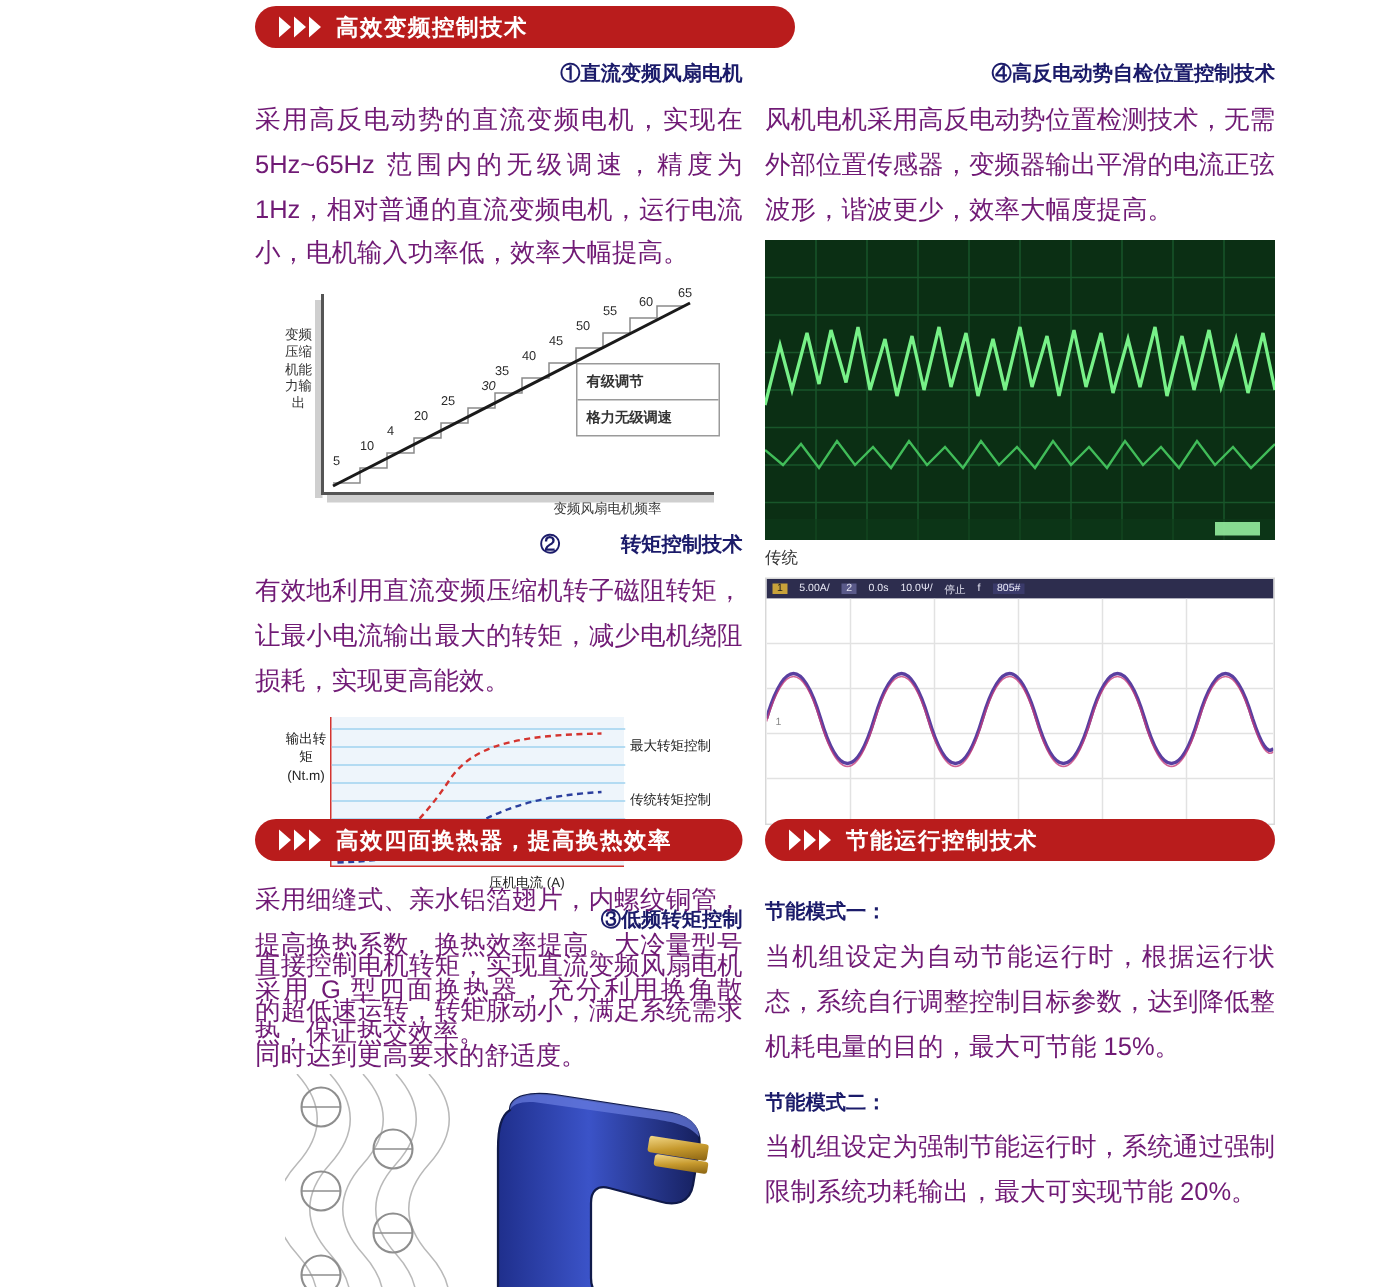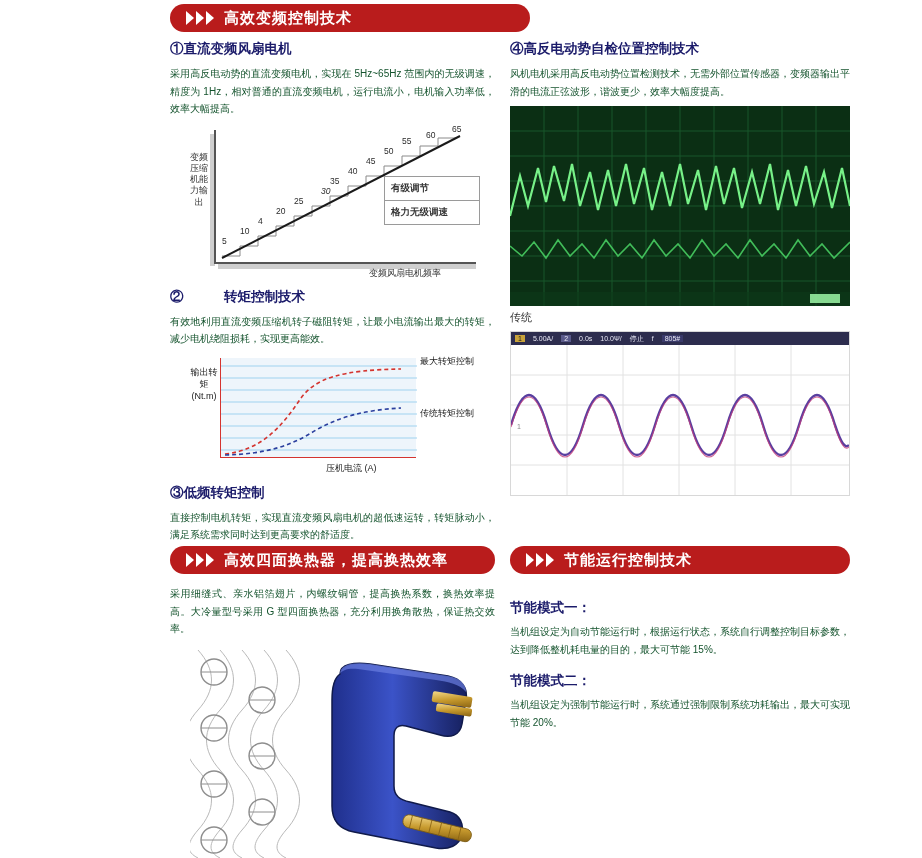--- a/index.html
+++ b/index.html
@@ -50,26 +50,27 @@
   
   .top-banner-wrap { position: absolute; left: 170px; top: 4px; width: 360px; }
   .col-left  { position: absolute; left: 170px; top: 40px; width: 325px; }
   .col-right { position: absolute; left: 510px; top: 40px; width: 340px; }
 
   h3.sub {
     font-size: 13.5px;
     font-weight: bold;
     color: #1b1b6a;
     margin: 0 0 7px 0;
+    text-align: right;
   }
   p.body {
     margin: 0 0 6px 0;
-    font-size: 10px;
+    font-size: 17px;
     line-height: 1.75;
-    color: #14532d;
+    color: #701a75;
     text-align: justify;
   }
 
   
   .chart1 { position: relative; width: 310px; height: 160px; margin: 6px 0 4px 4px; }
   .chart1 .axisY {
     position: absolute; left: 40px; top: 6px;
     width: 2px; height: 134px; background: #555;
   }
   .chart1 .axisX {
@@ -125,21 +126,21 @@
   }
   .chart2 .ylab {
     position: absolute; left: 14px; top: 10px;
     width: 28px; font-size: 9px; line-height: 1.35; text-align: center; color: #222;
   }
   .chart2 .xlab {
     position: absolute; left: 150px; top: 106px;
     font-size: 9px; color: #222;
   }
   .chart2 .ann1 {
-    position: absolute; left: 244px; top: 0px;
+    position: absolute; left: 244px; top: 16px;
     font-size: 9px; color: #222; line-height: 1.3; width: 60px;
   }
   .chart2 .ann2 {
     position: absolute; left: 244px; top: 52px;
     font-size: 9px; color: #222; line-height: 1.3; width: 60px;
   }
 
   
   .scope-a {
     width: 340px; height: 200px;

